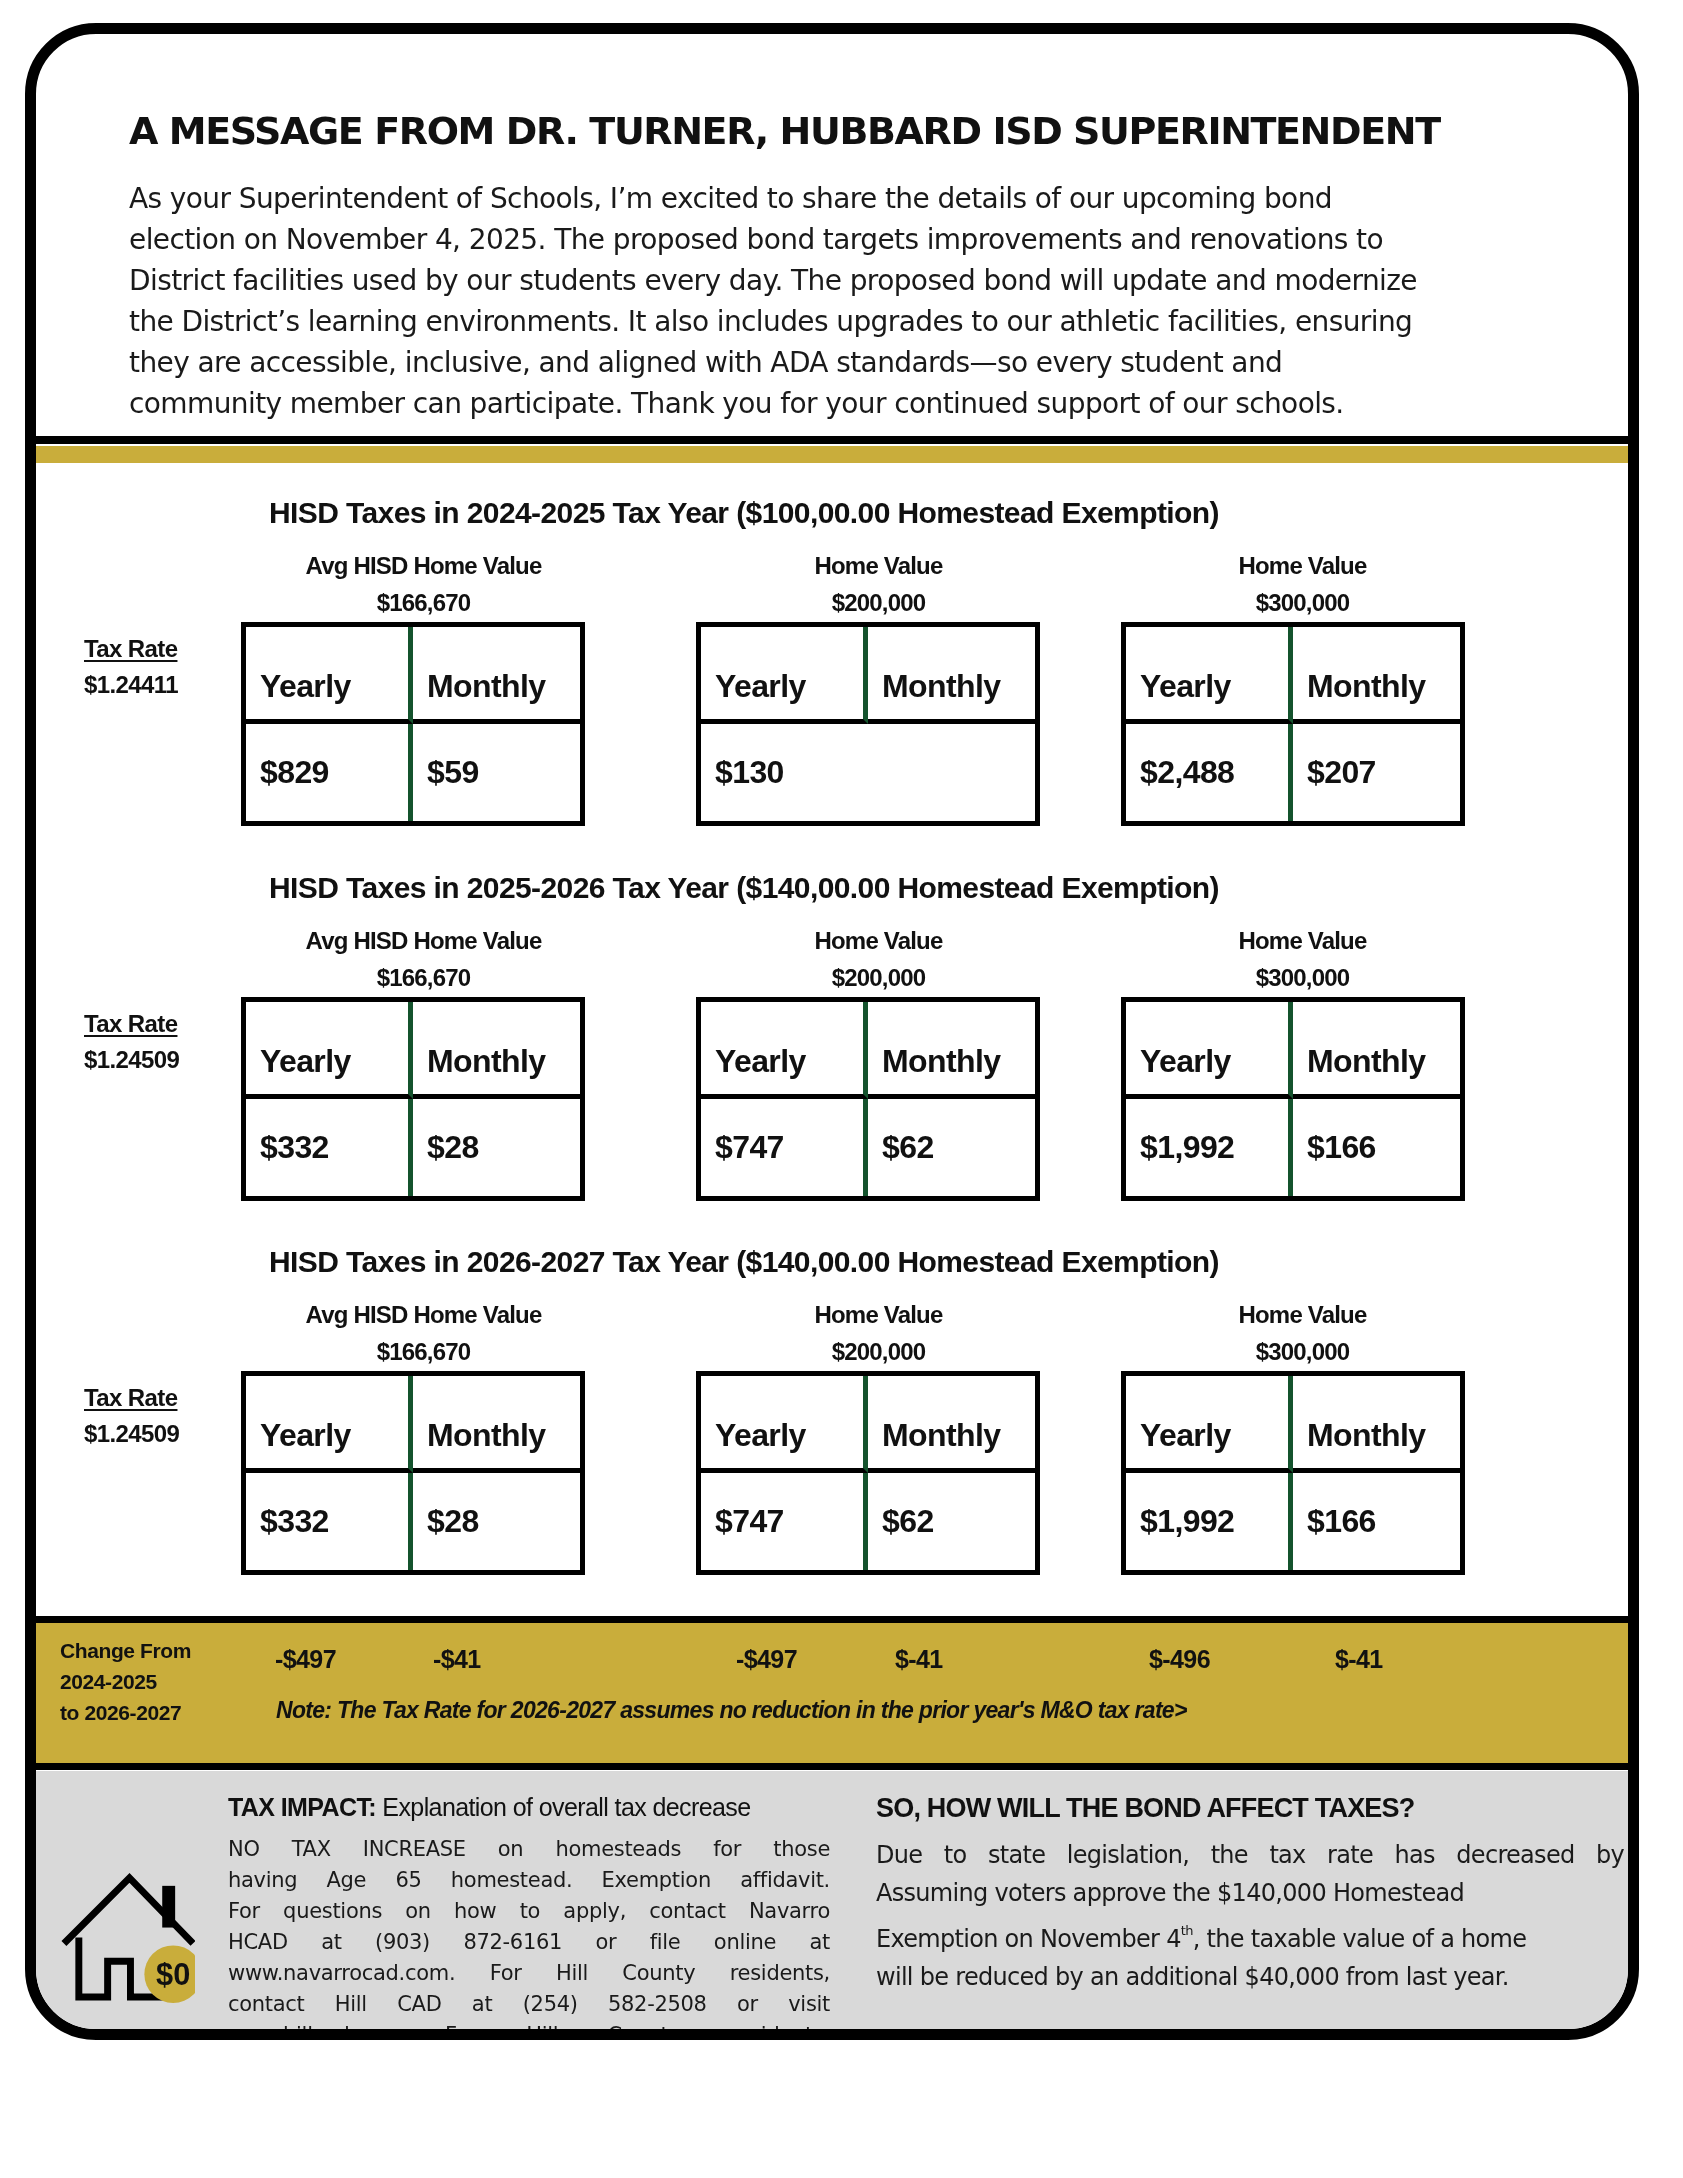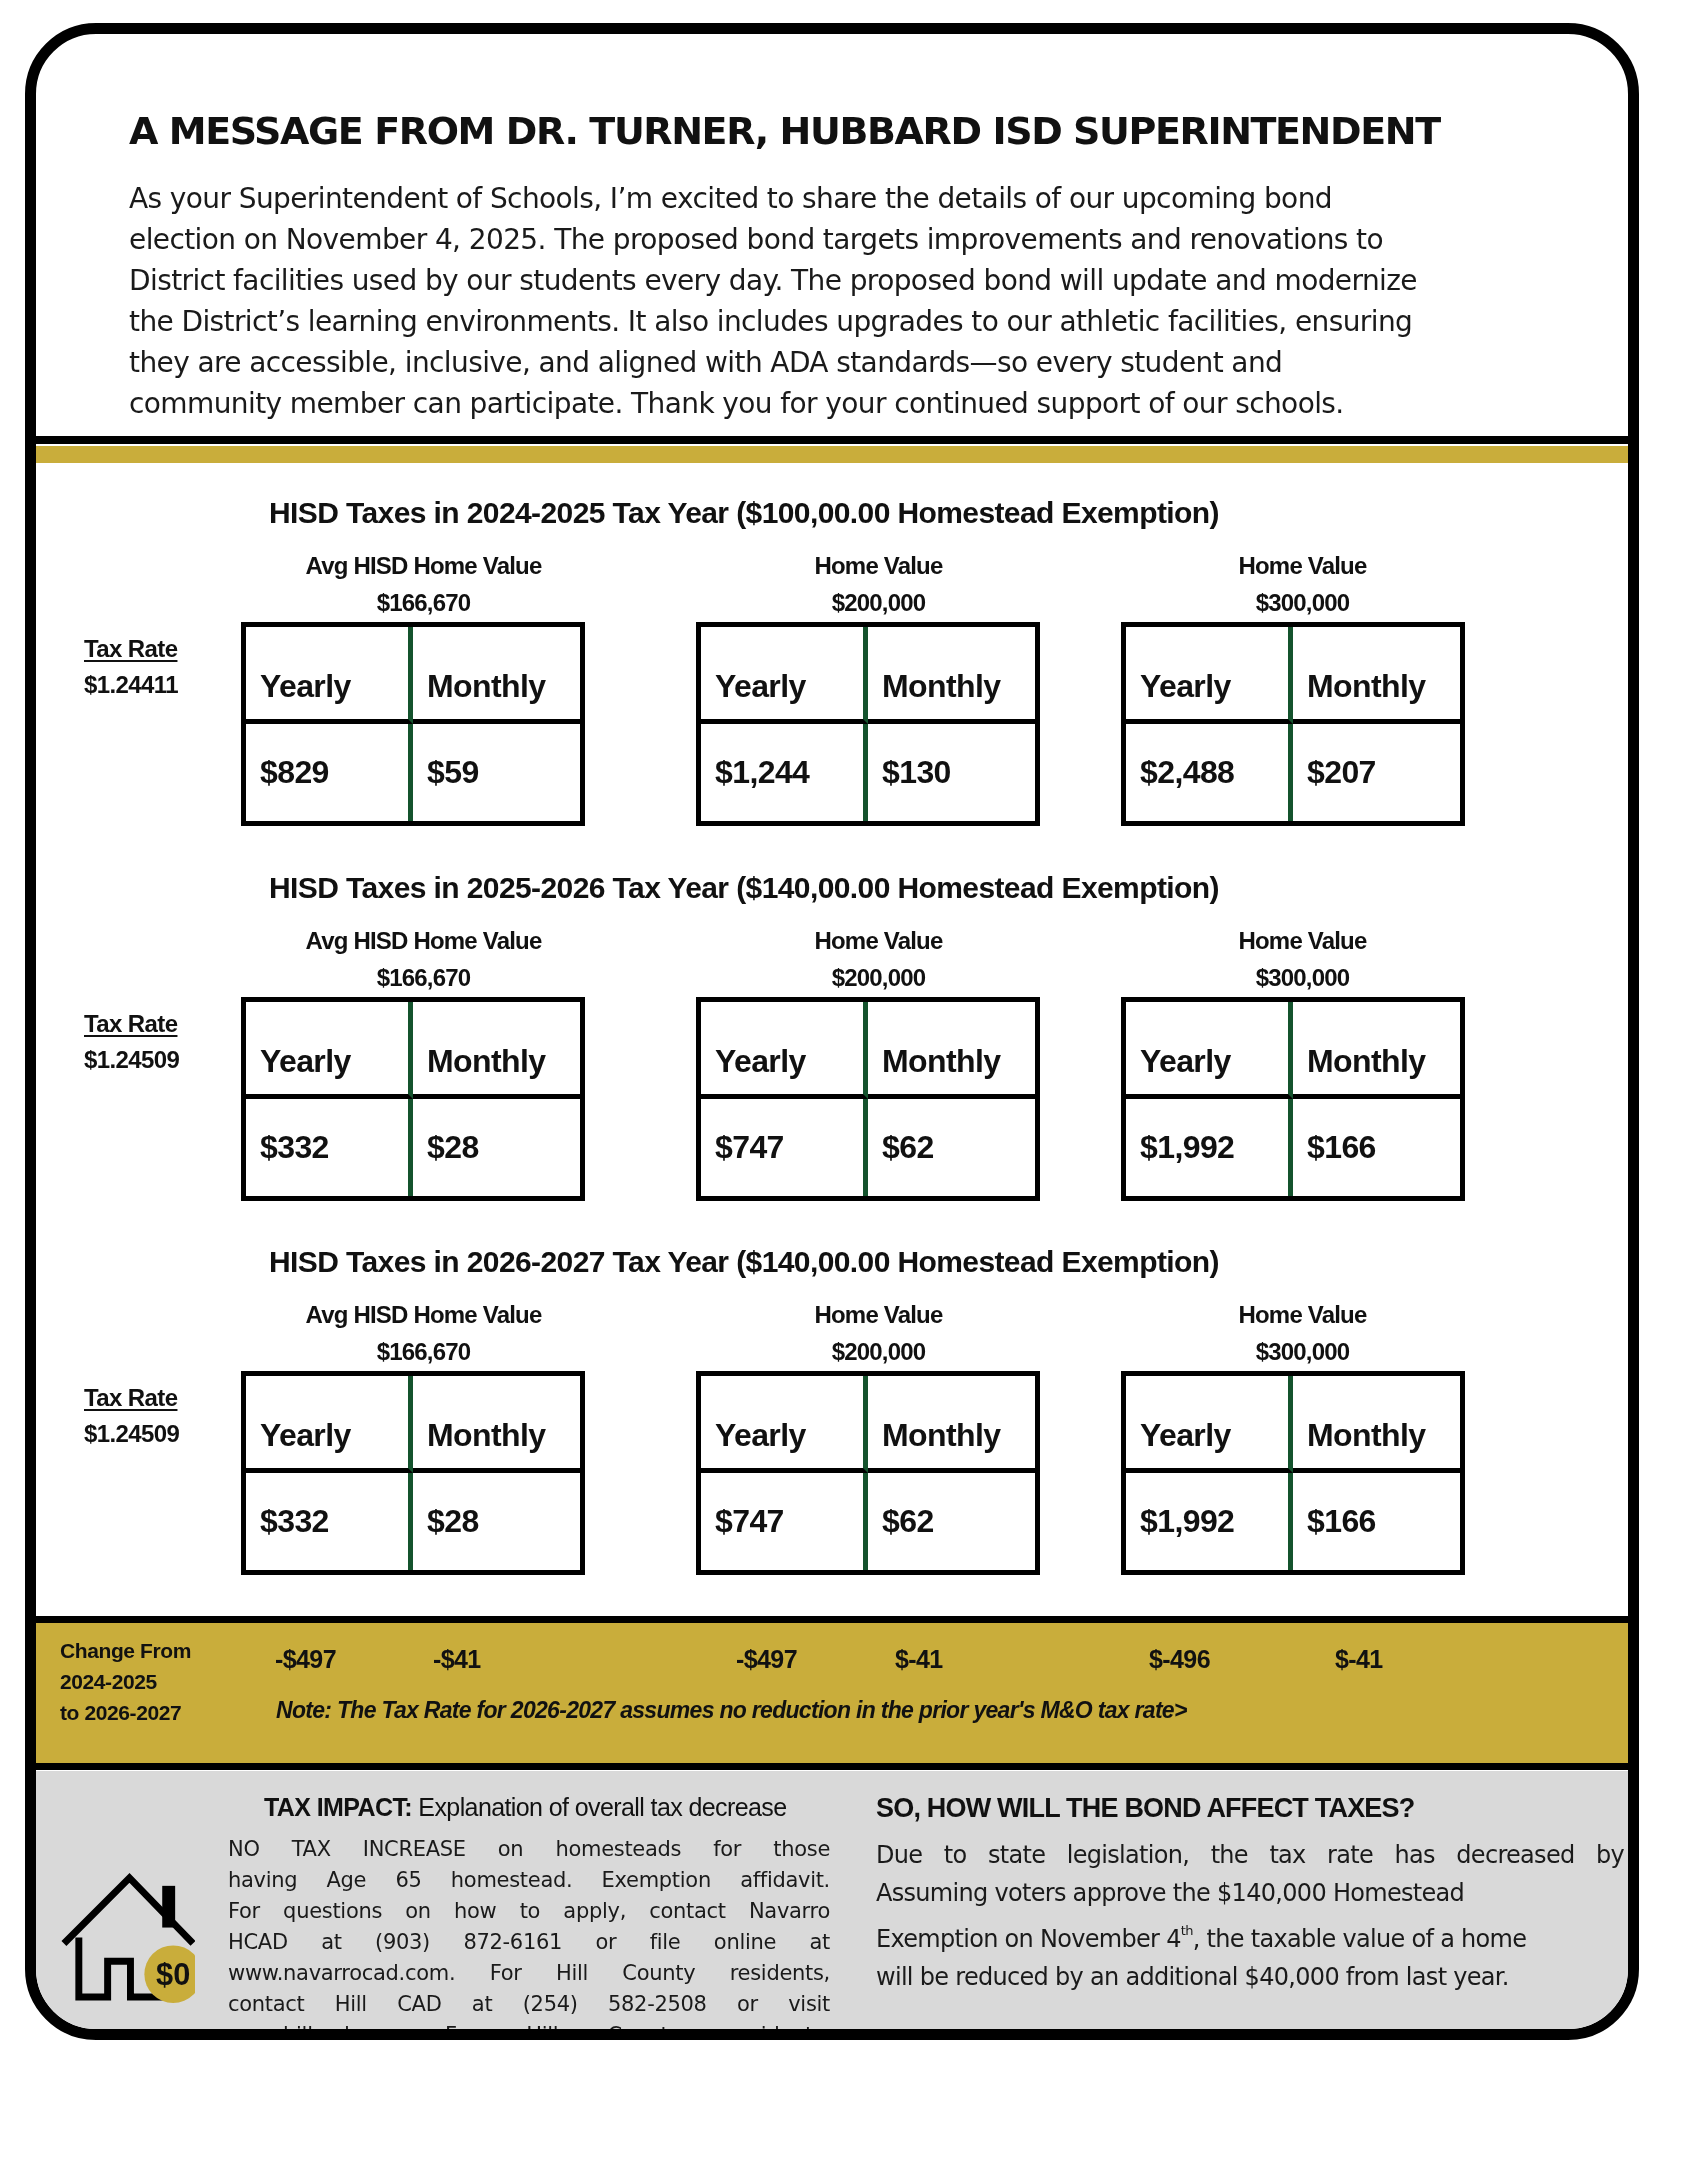--- a/index.html
+++ b/index.html
@@ -89,21 +89,21 @@
     position: absolute; left: 0; right: 0; top: 1737px; bottom: 0; background: #d9d9d9;
   }
   .house {
     position: absolute; left: 20px; top: 89px; width: 139px; height: 149px;
   }
   .impact-heading {
     position: absolute; left: 192px; top: 22px;
     font-family: "Liberation Sans", sans-serif; font-size: 25px;
     letter-spacing: -0.6px; color: #111; white-space: nowrap;
   }
-  .impact-heading b { font-weight: bold; margin-left: 36px; }
+  .impact-heading b { font-weight: bold; }
   .impact-body {
     position: absolute; left: 192px; top: 63px; width: 602px;
     font-family: "DejaVu Sans", sans-serif; font-size: 21px; line-height: 31px;
     text-align: justify; letter-spacing: -0.3px; color: #1a1a1a;
   }
   .impact-body span { display: block; text-align: justify; text-align-last: justify; }
 
   .bond-heading {
     position: absolute; left: 840px; top: 22px;
     font-family: "Liberation Sans", sans-serif; font-weight: bold; font-size: 27px;
@@ -156,21 +156,20 @@
     </div>
     <div class="tbl" style="left:205px;">
       <div class="cell hdr c1">Yearly</div>
       <div class="cell hdr">Monthly</div>
       <div class="cell c1">$829</div>
       <div class="cell">$59</div>
     </div>
     <div class="tbl" style="left:660px;">
       <div class="cell hdr c1">Yearly</div>
       <div class="cell hdr">Monthly</div>
-      <div class="cell c1">$1,244</div>
       <div class="cell">$130</div>
     </div>
     <div class="tbl" style="left:1085px;">
       <div class="cell hdr c1">Yearly</div>
       <div class="cell hdr">Monthly</div>
       <div class="cell c1">$2,488</div>
       <div class="cell">$207</div>
     </div>
   </div>
 

